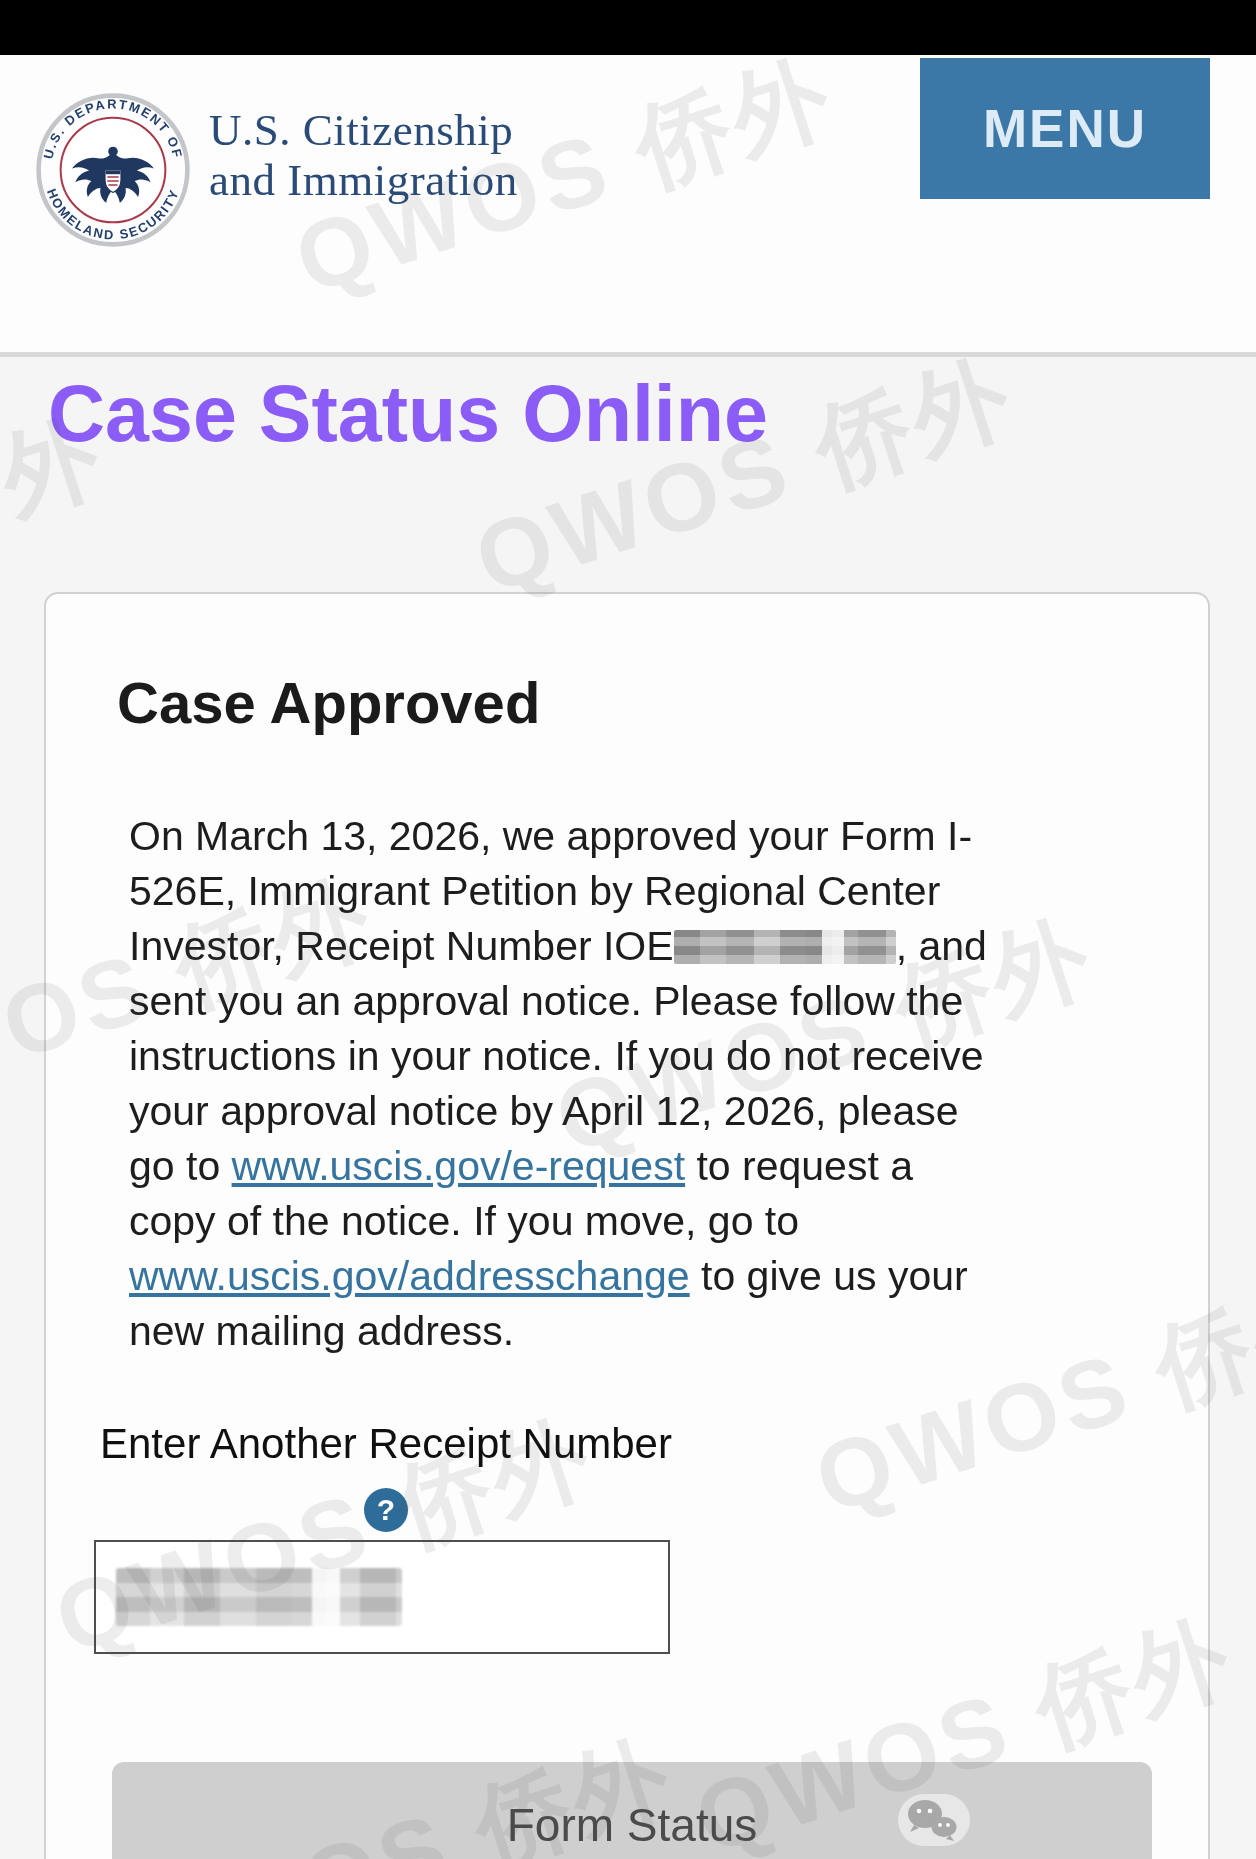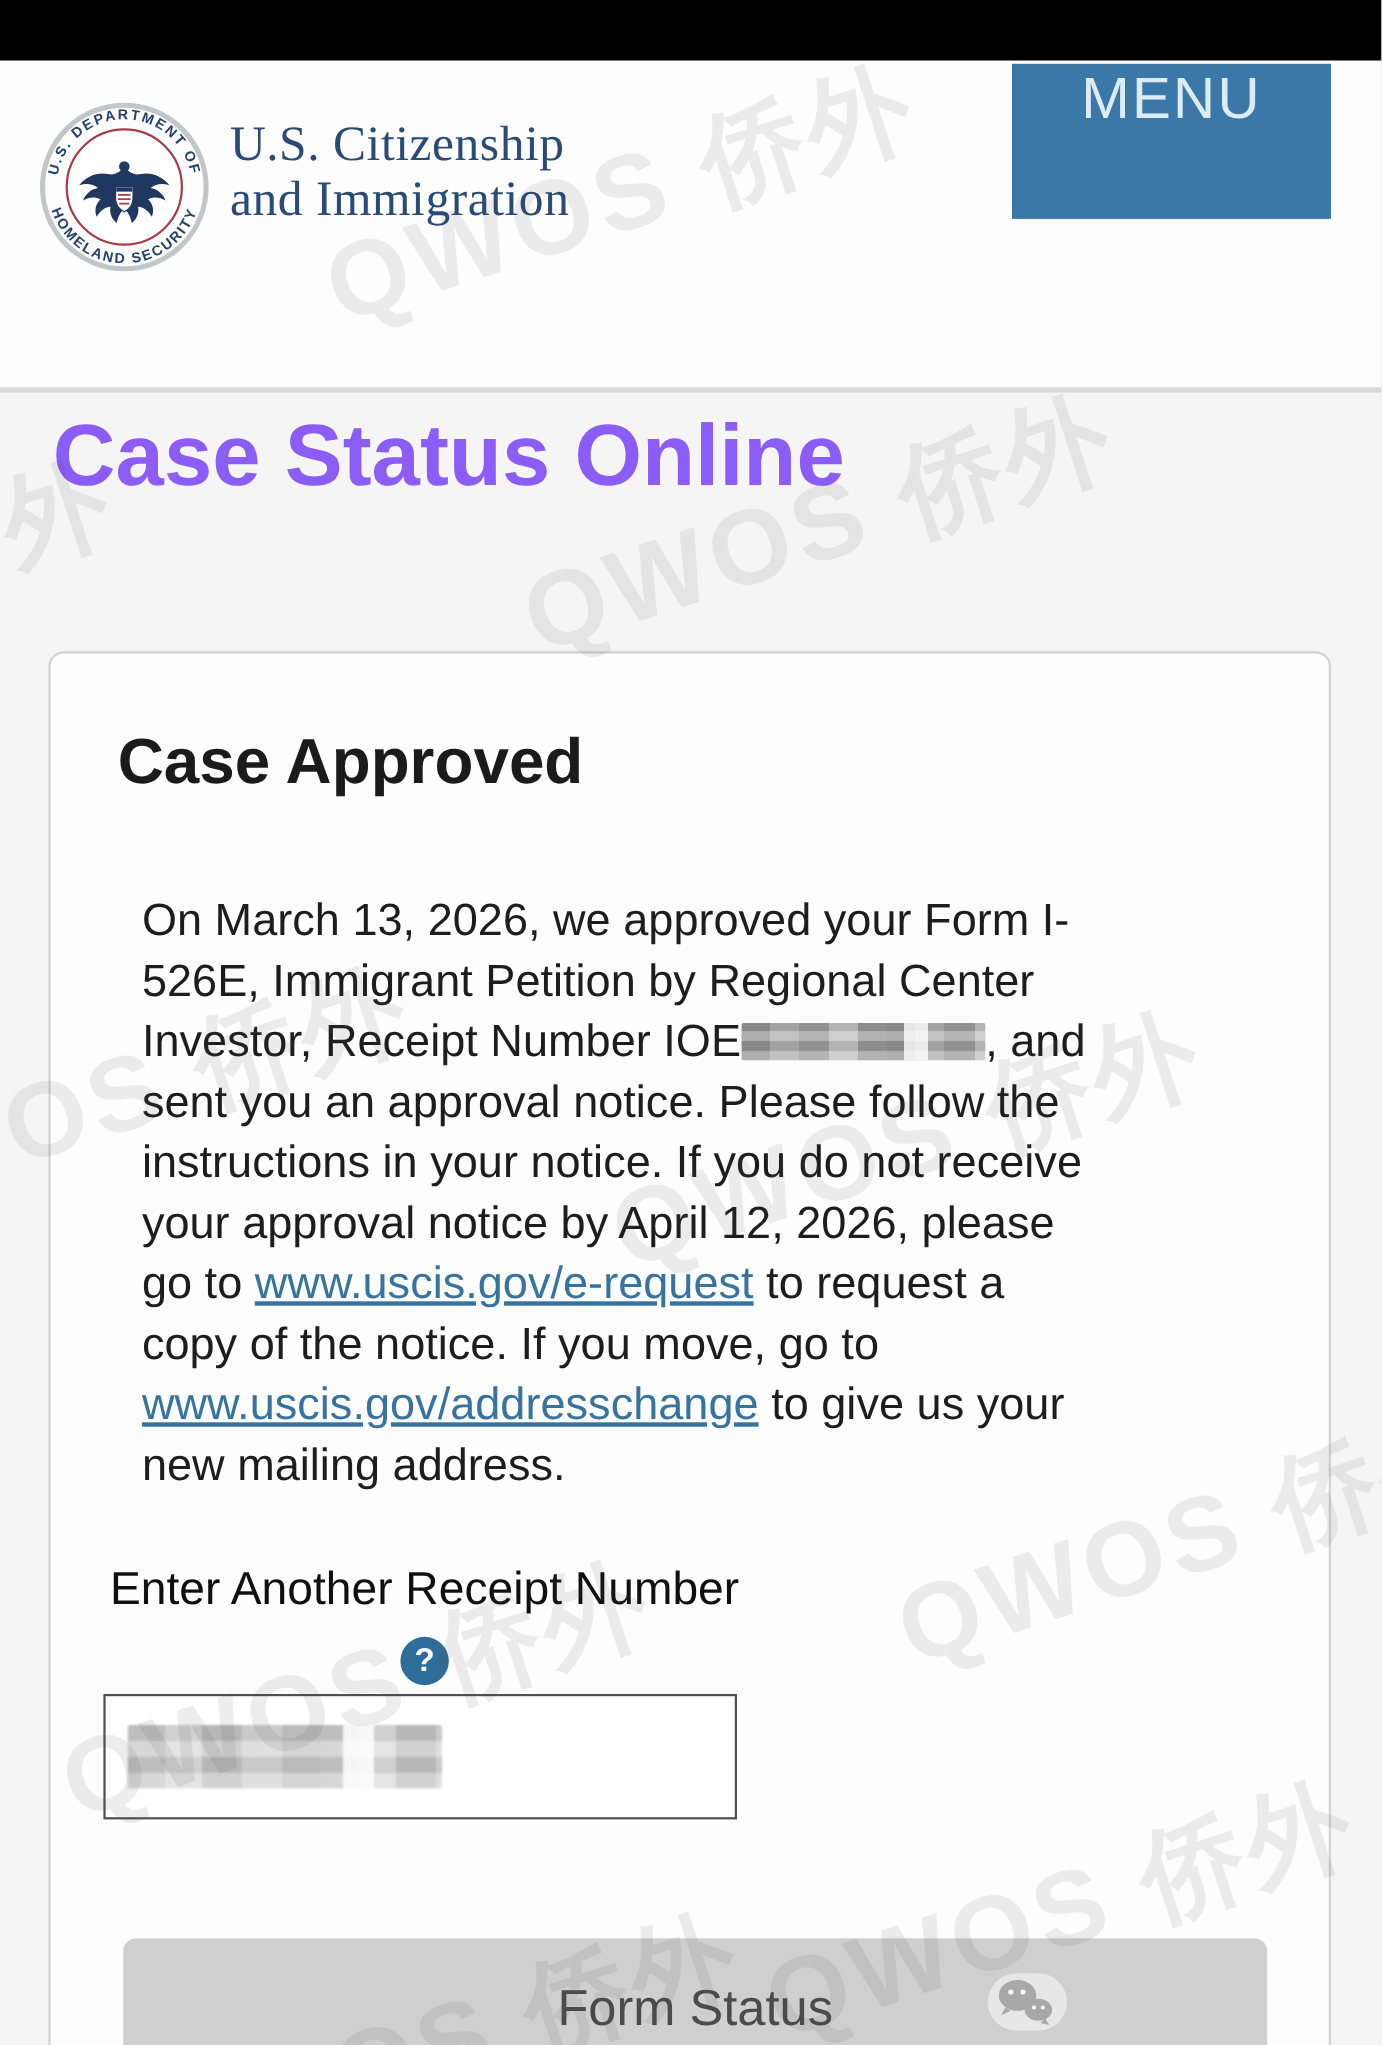--- a/index.html
+++ b/index.html
@@ -8,26 +8,26 @@
     background:#f5f5f5;font-family:"Liberation Sans",sans-serif;
     -webkit-font-smoothing:antialiased;
   }
   
   .topbar{position:absolute;left:0;top:0;width:1256px;height:55px;background:#000;z-index:9;}
   
   .header{position:absolute;left:0;top:55px;width:1256px;height:297px;background:#fdfdfe;border-bottom:5px solid #d9d9d9;z-index:1;}
   .seal{position:absolute;left:36px;top:38px;width:154px;height:154px;}
   .wordmark{position:absolute;left:209px;top:50px;color:#2a4b77;font-family:"Liberation Serif",serif;font-weight:400;font-size:45px;line-height:50px;letter-spacing:.5px;}
   .menu-btn{position:absolute;left:920px;top:3px;width:290px;height:141px;background:#3b78a8;border:none;cursor:pointer;
-    display:flex;align-items:flex-start;justify-content:center;color:#dcebf5;font-size:53px;letter-spacing:2px;font-family:"Liberation Sans",sans-serif;}
+    display:flex;align-items:center;justify-content:center;color:#dcebf5;font-size:53px;letter-spacing:2px;font-family:"Liberation Sans",sans-serif;font-weight:bold;}
   
   .page-title{position:absolute;left:48px;top:368px;margin:0;font-size:79px;font-weight:700;color:#8b5cf6;letter-spacing:0;z-index:1;text-align:right;}
   
   .card{position:absolute;left:44px;top:592px;width:1162px;height:1400px;background:#fdfdfd;border:2px solid #d2d2d2;border-radius:14px;z-index:1;}
-  .card-heading{position:absolute;left:54px;top:58px;margin:7px;font-size:58px;font-weight:700;color:#1b1b1b;}
+  .card-heading{position:absolute;left:54px;top:58px;margin:17px;font-size:58px;font-weight:700;color:#1b1b1b;}
   .body-text{position:absolute;left:68px;top:200px;width:868px;margin:15px;font-size:41px;line-height:55px;color:#1d1d1d;}
   .body-link{color:#36749f;text-decoration:underline;cursor:pointer;}
   .redact-inline{
     display:inline-block;width:222px;height:34px;vertical-align:-4px;border-radius:2px;
     background-image:
       linear-gradient(90deg,rgba(255,255,255,0) 0 148px,rgba(255,255,255,.8) 148px 170px,rgba(255,255,255,0) 170px),
       repeating-linear-gradient(0deg,rgba(255,255,255,.28) 0 9px,rgba(0,0,0,.05) 9px 18px),
       repeating-linear-gradient(90deg,#8f8f8f 0 26px,#ababab 26px 52px,#999 52px 80px,#bdbdbd 80px 106px,#949494 106px 132px);
     filter:blur(.7px);
   }

